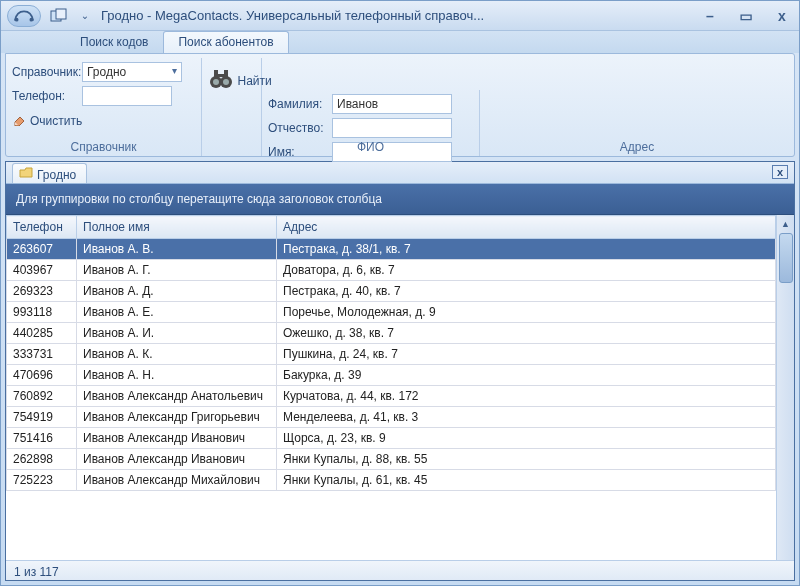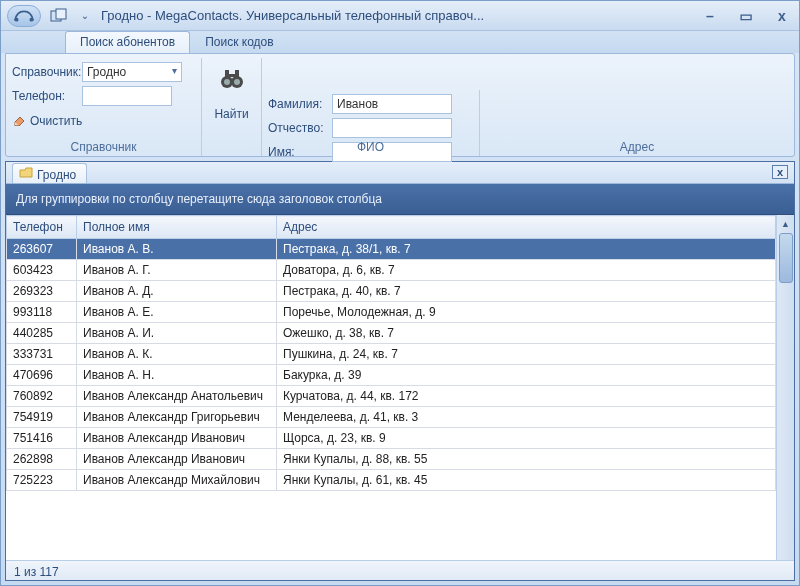--- a/index.html
+++ b/index.html
@@ -111,24 +111,24 @@
     min-width:90px;
   }
   .form-row .combo { width:100px; position:relative; }
   .form-row .combo::after {
     content:"▾"; position:absolute; right:4px; top:2px; color:#4d6e9c; font-size:10px;
   }
   .rgroup .clear-row { display:flex; align-items:center; gap:4px; margin-top:4px; color:#2d4e7c;}
   .eraser-ico svg{width:14px;height:14px;}
   .bigbtn {
     width:48px;
-    display:flex;flex-direction:column;align-items:center;justify-content:flex-start;
+    display:flex;align-items:center;justify-content:flex-start;
     color:#2d4e7c;font-size:12px;
     padding-top:6px;
-    gap:12px;
+    gap:4px;
   }
   .bigbtn svg{width:26px;height:26px;}
   .rgroup.fio { width:218px;margin-top:32px; }
   .rgroup.fio .form-row label{width:64px;}
   .rgroup.fio .field{width:120px;}
   .rgroup.addr { flex:1; border-right:none; }
   .rgroup.addr .field { min-width:100px; width:100px; }
   .addr-grid { display:flex; gap:6px; margin:2px 0 6px 0;}
   
   .workspace {
@@ -259,22 +259,22 @@
     <div class="small-ico" style="width:12px;color:#3d5f8c;font-size:10px;">⌄</div>
     <div class="title">Гродно - MegaContacts. Универсальный телефонный справоч...</div>
     <div class="winbtns">
       <div class="winbtn">–</div>
       <div class="winbtn">▭</div>
       <div class="winbtn">x</div>
     </div>
   </div>
 
   <div class="ribbon-tabs">
+    <div class="tab">Поиск кодов</div>
     <div class="tab active">Поиск абонентов</div>
-    <div class="tab">Поиск кодов</div>
   </div>
 
   <div class="ribbon">
 
     <div class="rgroup" style="width:196px;">
       <div class="form-row">
         <label>Справочник:</label>
         <div class="field combo">Гродно</div>
       </div>
       <div class="form-row">
@@ -366,21 +366,21 @@
               <th class="col-addr">Адрес</th>
             </tr>
           </thead>
           <tbody id="rows">
               <tr class="selected">
                 <td>263607</td>
                 <td>Иванов А. В.</td>
                 <td>Пестрака, д. 38/1, кв. 7</td>
               </tr>
               <tr>
-                <td>603423</td>
+                <td>403967</td>
                 <td>Иванов А. Г.</td>
                 <td>Доватора, д. 6, кв. 7</td>
               </tr>
               <tr>
                 <td>269323</td>
                 <td>Иванов А. Д.</td>
                 <td>Пестрака, д. 40, кв. 7</td>
               </tr>
               <tr>
                 <td>993118</td>

